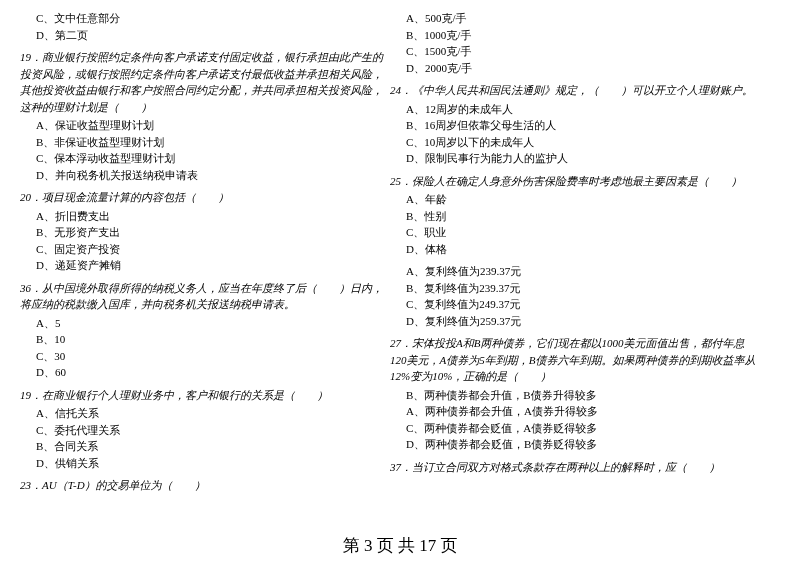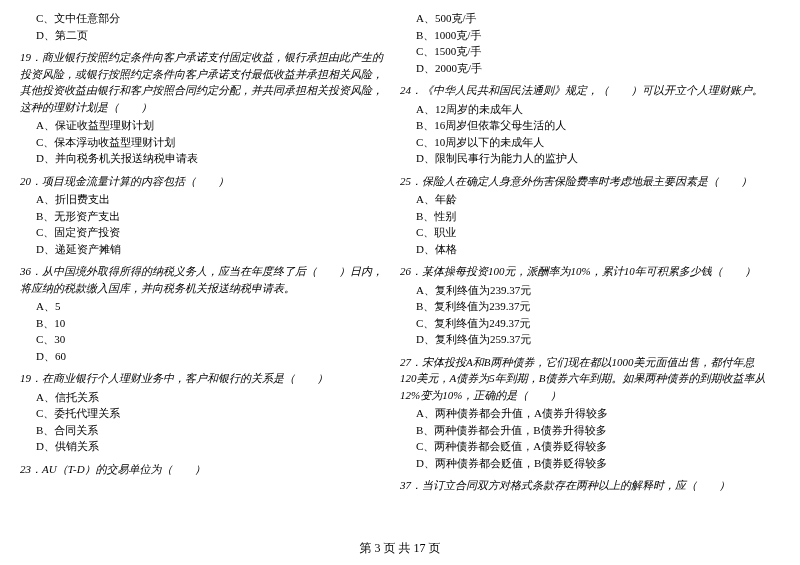--- a/index.html
+++ b/index.html
@@ -17,21 +17,20 @@
       overflow: hidden;
     }
     .page-container {
       width: 800px;
       height: 565px;
       padding: 10px 20px;
       position: relative;
     }
     .two-col {
       display: flex;
-      gap: 10px;
     }
     .col-left {
       width: 370px;
       flex-shrink: 0;
     }
     .col-right {
       width: 370px;
       flex-shrink: 0;
     }
     .question-block {
@@ -46,21 +45,21 @@
     .option {
       line-height: 1.5;
       padding-left: 16px;
     }
     .page-footer {
       position: absolute;
       bottom: 8px;
       left: 0;
       width: 100%;
       text-align: center;
-      font-size: 12px;
+      font-size: 17px;
     }
   </style>
 </head>
 <body>
 
 <div class="page-container">
   <div class="two-col">
 
     <div class="col-left">
 
@@ -69,20 +68,21 @@
           <span>C</span><span>、文中任意部分</span>
         </div>
         <div class="option">
           <span>D</span><span>、第二页</span>
         </div>
       </div>
 
       <div class="question-block">
         <div class="question-text">19．商业银行按照约定条件向客户承诺支付固定收益，银行承担由此产生的投资风险，或银行按照约定条件向客户承诺支付最低收益并承担相关风险，其他投资收益由银行和客户按照合同约定分配，并共同承担相关投资风险，这种的理财计划是（　　）</div>
         <div class="option">A、保证收益型理财计划</div>
+        <div class="option">B、非保证收益型理财计划</div>
         <div class="option">C、保本浮动收益型理财计划</div>
         <div class="option">D、并向税务机关报送纳税申请表</div>
       </div>
 
       <div class="question-block">
         <div class="question-text">20．项目现金流量计算的内容包括（　　）</div>
         <div class="option">A、折旧费支出</div>
         <div class="option">B、无形资产支出</div>
         <div class="option">C、固定资产投资</div>
         <div class="option">D、递延资产摊销</div>
@@ -129,31 +129,30 @@
 
       <div class="question-block">
         <div class="question-text">25．保险人在确定人身意外伤害保险费率时考虑地最主要因素是（　　）</div>
         <div class="option">A、年龄</div>
         <div class="option">B、性别</div>
         <div class="option">C、职业</div>
         <div class="option">D、体格</div>
       </div>
 
       <div class="question-block">
-        <div class="question-text">26．某体操每投资100元，派酬率为10%，累计10年可积累多少钱（　　）</div>
         <div class="option">A、复利终值为239.37元</div>
         <div class="option">B、复利终值为239.37元</div>
         <div class="option">C、复利终值为249.37元</div>
         <div class="option">D、复利终值为259.37元</div>
       </div>
 
       <div class="question-block">
         <div class="question-text">27．宋体投投A和B两种债券，它们现在都以1000美元面值出售，都付年息120美元，A债券为5年到期，B债券六年到期。如果两种债券的到期收益率从12%变为10%，正确的是（　　）</div>
+        <div class="option">B、两种债券都会升值，B债券升得较多</div>
         <div class="option">A、两种债券都会升值，A债券升得较多</div>
-        <div class="option">B、两种债券都会升值，B债券升得较多</div>
         <div class="option">C、两种债券都会贬值，A债券贬得较多</div>
         <div class="option">D、两种债券都会贬值，B债券贬得较多</div>
       </div>
 
       <div class="question-block">
         <div class="question-text">37．当订立合同双方对格式条款存在两种以上的解释时，应（　　）</div>
       </div>
 
     </div>
   </div>

